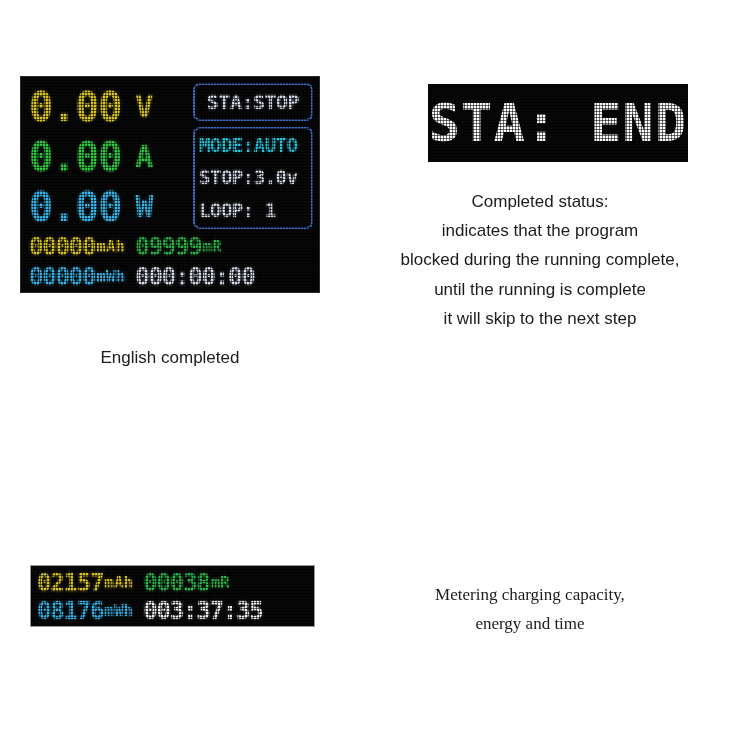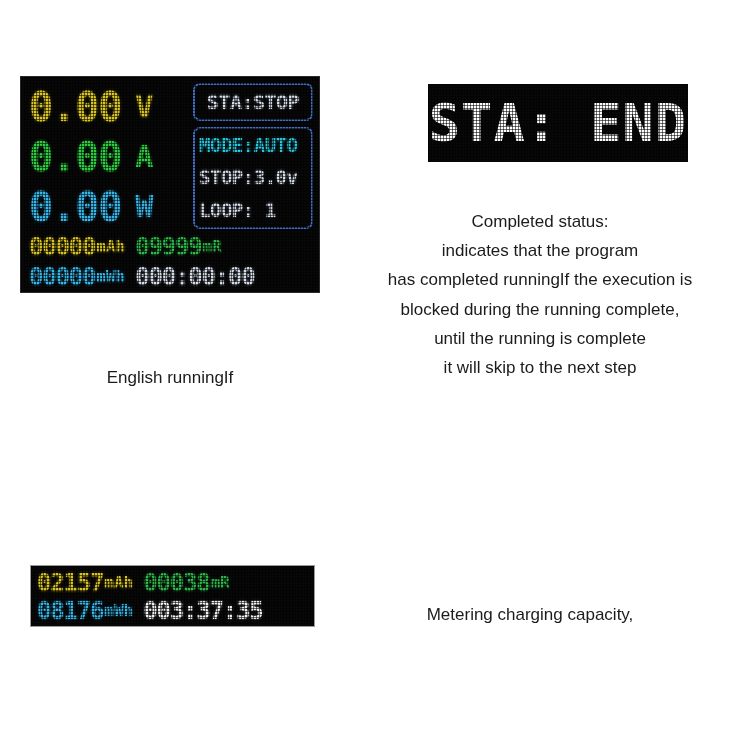--- a/index.html
+++ b/index.html
@@ -177,36 +177,36 @@
   #meter-lcd #b-row-2 { top: 31px; }
 
   
   .caption {
     position: absolute;
     color: #1b1b1b;
     font-family: "Liberation Sans", sans-serif;
     font-size: 17px;
     line-height: 1.72;
     text-align: center;
-    margin-top: 20px;
   }
   #english-caption {
     left: 20px;
     top: 343px;
     width: 300px;
   }
   #end-caption {
     left: 333px;
     top: 187px;
     width: 414px;
   }
   #meter-caption {
     left: 370px;
     top: 580px;
     width: 320px;
+    font-family: Liberation Serif, serif;
   }
   .caption div { white-space: nowrap; }
 </style>
 </head>
 <body>
 
 <div class="lcd" id="main-lcd">
 
   <div class="big-row" id="row-v">
     <span class="big-val c-volt">0.00</span>
@@ -244,31 +244,30 @@
   <div class="meter-row" id="meter-row-2">
     <span class="m-num c-watt">00000</span>
     <span class="m-unit c-watt">mWh</span>
     <span class="m-gap"></span>
     <span class="m-num c-white">000:00:00</span>
   </div>
 
 </div>
 
 <div class="caption" id="english-caption">
-  <div>English runningIf</div>
+  <div>English completed</div>
 </div>
 
 <div class="lcd" id="sta-end-lcd">
   <span id="sta-end-text">STA: END</span>
 </div>
 
 <div class="caption" id="end-caption">
   <div>Completed status:</div>
   <div>indicates that the program</div>
-  <div>has completed runningIf the execution is</div>
   <div>blocked during the running complete,</div>
   <div>until the running is complete</div>
   <div>it will skip to the next step</div>
 </div>
 
 <div class="lcd" id="meter-lcd">
 
   <div class="meter-row" id="b-row-1">
     <span class="m-num c-volt">02157</span>
     <span class="m-unit c-volt">mAh</span>
@@ -281,13 +280,14 @@
     <span class="m-num c-watt">08176</span>
     <span class="m-unit c-watt">mWh</span>
     <span class="m-gap"></span>
     <span class="m-num" style="color:#f0f0f0;text-shadow:0 0 3px rgba(255,255,255,0.5);">003:37:35</span>
   </div>
 
 </div>
 
 <div class="caption" id="meter-caption">
   <div>Metering charging capacity,</div>
+  <div>energy and time</div>
 </div>
 
 </body></html>

